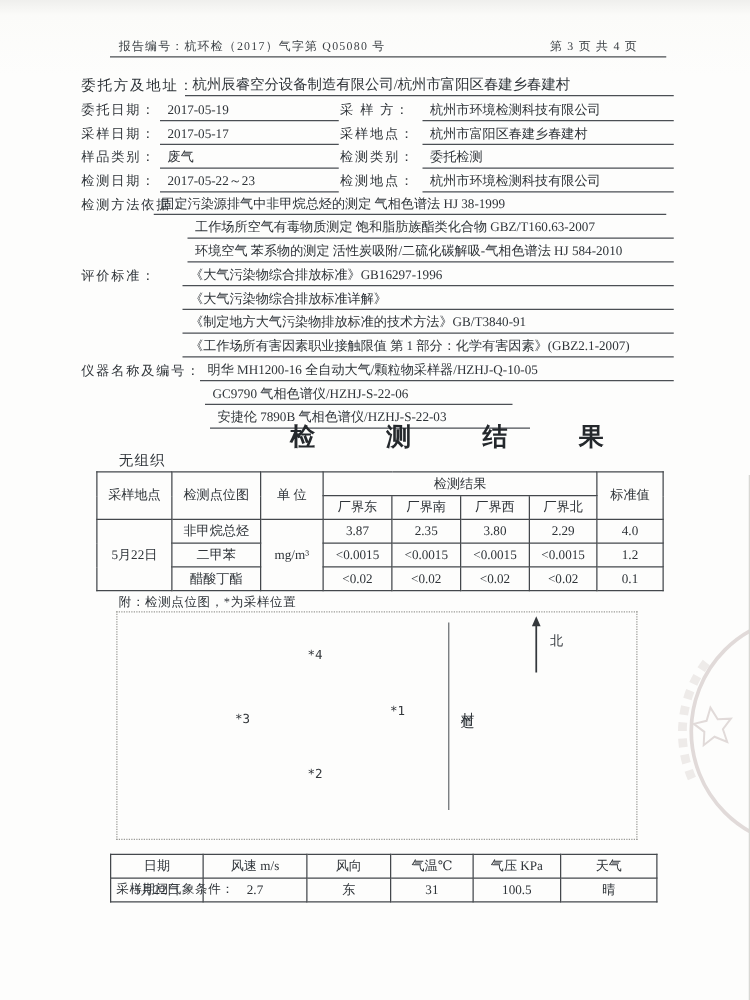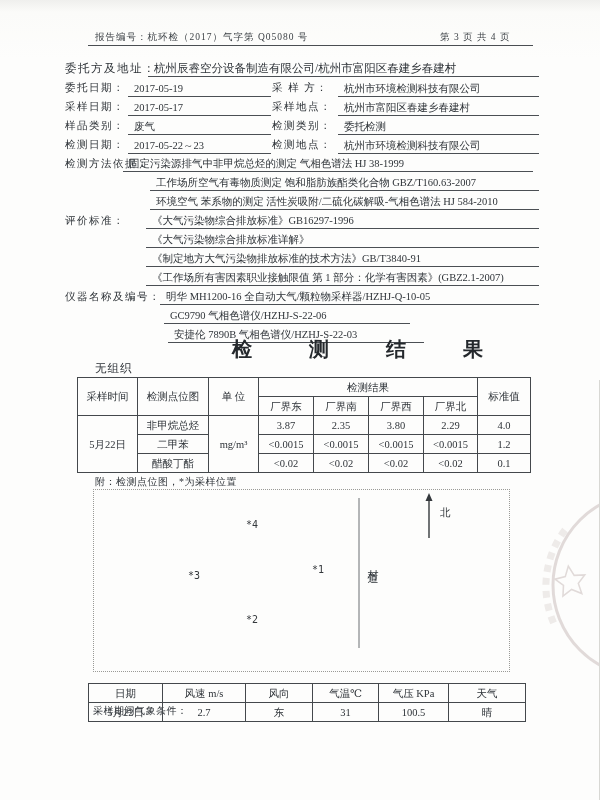--- a/index.html
+++ b/index.html
@@ -104,21 +104,21 @@
         <col style="width:71px">
         <col style="width:50px">
       <col style="width:55px">
         <col style="width:55px">
         <col style="width:55px">
         <col style="width:54px">
       <col style="width:53px">
     </colgroup>
     <tbody>
         <tr>
-      <th rowspan="2">采样时间</th>
+      <th rowspan="2">采样地点</th>
       <th rowspan="2">检测点位图</th>
       <th rowspan="2">单 位</th>
       <th colspan="4">检测结果</th>
       <th rowspan="2">标准值</th>
     </tr>
     <tr>
       <th>厂界东</th>
       <th>厂界南</th>
       <th>厂界西</th>
       <th>厂界北</th>

